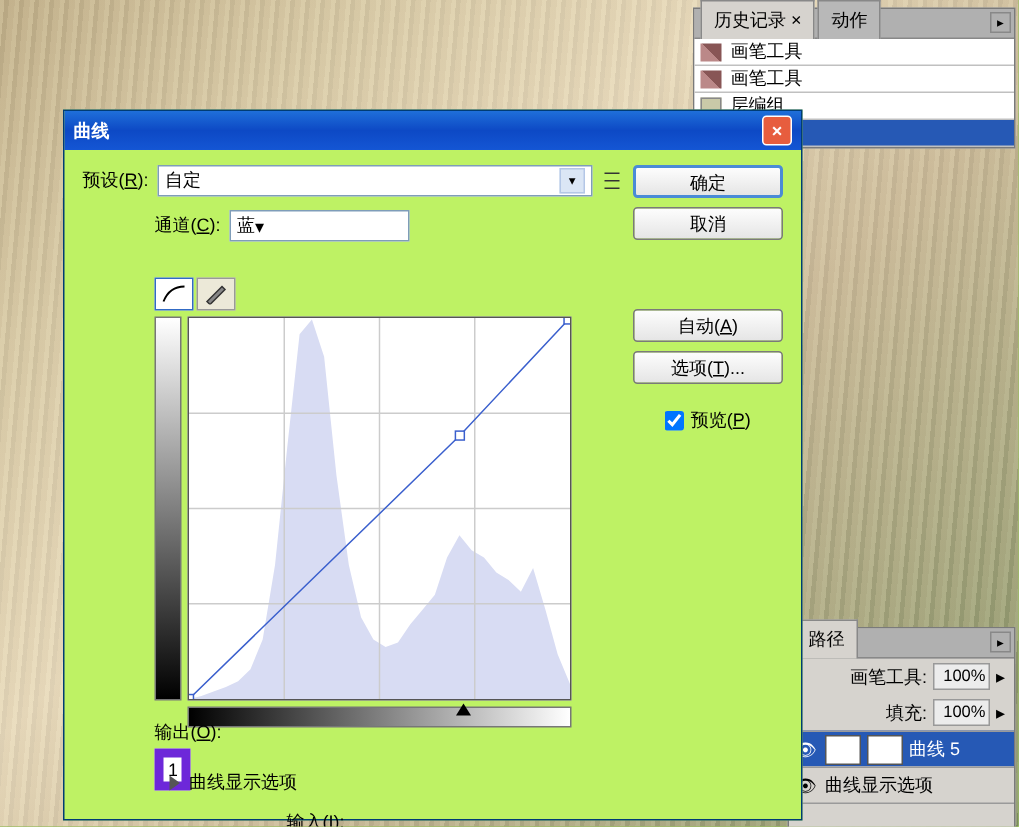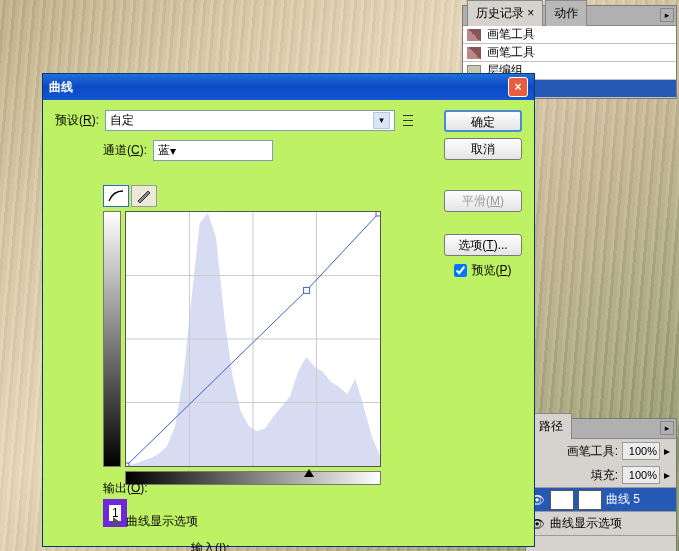--- a/index.html
+++ b/index.html
@@ -27,25 +27,25 @@
 
 .dlg{position:absolute;left:42px;top:73px;width:493px;height:474px;background:#bef264;border:1px solid #003c74}
 .dlg-title{height:26px;background:linear-gradient(#1f6fd9,#0d49c5 50%,#1456d4);color:#fff;display:flex;align-items:center;padding:0 6px;font-size:13px;font-weight:bold}
 .dlg-title .close{margin-left:auto;width:20px;height:20px;background:#e75d3e;border:1px solid #fff;border-radius:3px;color:#fff;text-align:center;line-height:18px;font-weight:bold}
 .dlg-body{padding:10px 12px;position:relative;height:446px}
 .form-row{display:flex;align-items:center;gap:6px;margin-bottom:8px}
 .lbl{white-space:nowrap}
 .u{text-decoration:underline}
 .combo{flex:1;height:21px;border:1px solid #7f9db9;background:#fff;display:flex;align-items:center;padding:0 4px}
 .combo .arrow{margin-left:auto;width:17px;height:17px;background:#dbe6f5;border:1px solid #b4c7e6;text-align:center;line-height:15px;font-size:9px}
-.btn{width:78px;height:22px;border:1px solid #7a7a7a;border-radius:3px;background:linear-gradient(#fdfdfd,#e5e5e5);text-align:center;line-height:20px}
+.btn{width:100px;height:22px;border:1px solid #7a7a7a;border-radius:3px;background:linear-gradient(#fdfdfd,#e5e5e5);text-align:center;line-height:20px}
 .btn.default{border:2px solid #4a8bd6}
 .btn.disabled{color:#9b9b9b}
 .btn-col{position:absolute;right:12px;top:10px;display:flex;flex-direction:column;gap:6px;align-items:center}
-.chk-row{display:flex;align-items:center;gap:4px;}
+.chk-row{display:flex;align-items:center;gap:4px;margin-top:10px}
 input[type=checkbox]{width:13px;height:13px}
 
 .curves-area{position:absolute;left:60px;top:40px}
 .channel-row{display:flex;align-items:center;gap:6px;margin-bottom:24px}
 .channel-combo{width:120px;height:21px;border:1px solid #7f9db9;background:#fff;display:flex;align-items:center;padding:0 4px}
 .tool-btns{display:flex;gap:2px;margin-bottom:4px}
 .tool-btn{width:26px;height:22px;border:1px solid #999;background:#ece9d8;display:flex;align-items:center;justify-content:center}
 .tool-btn.active{background:#fff;border:1px solid #316ac5}
 
 .graph-wrap{display:flex}
@@ -211,22 +211,22 @@
 
     <div class="opts-row">
       <span class="tri"></span>
       <span>曲线显示选项</span>
     </div>
 
     <div class="btn-col">
       <div class="btn default">确定</div>
       <div class="btn">取消</div>
       <div style="height:18px"></div>
-      <div class="btn disabled"><span>平滑(</span><span class="u">M</span><span>)</span></div>
       <div style="height:10px"></div>
+      <div class="btn"><span>自动(</span><span class="u">A</span><span>)</span></div>
       <div class="btn"><span>选项(</span><span class="u">T</span><span>)...</span></div>
       <div class="chk-row">
         <input type="checkbox" checked="" style="">
         <span><span>预览(</span><span class="u">P</span><span>)</span></span>
       </div>
     </div>
 
   </div>
 </div>
 

